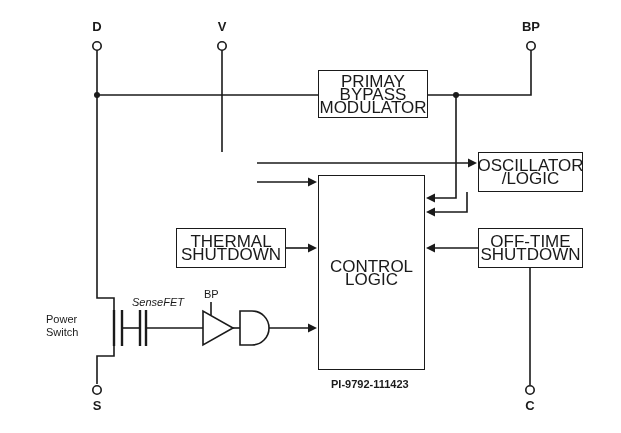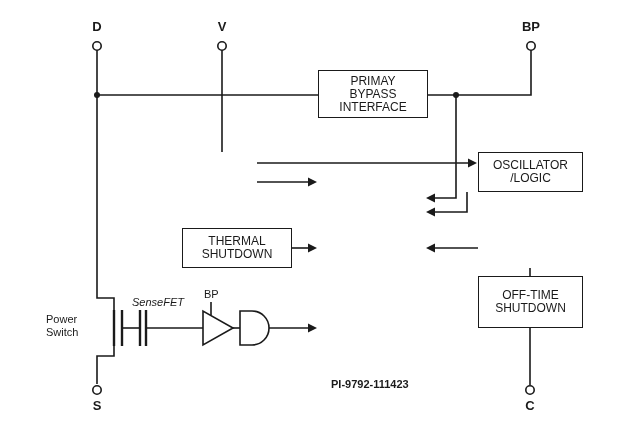--- a/index.html
+++ b/index.html
@@ -4,21 +4,21 @@
 <style>
   html,body { margin:0; padding:0; background:#ffffff; }
   .canvas {
     position:relative; width:621px; height:433px; background:#ffffff;
     font-family:"Liberation Sans", sans-serif; color:#1a1a1a; overflow:hidden;
   }
   svg.wires { position:absolute; left:0; top:0; }
   .block {
     position:absolute; background:#ffffff; border:1.5px solid #1a1a1a;
     display:flex; flex-direction:column; align-items:center; justify-content:center;
-    font-size:12px; line-height:13px; text-align:center; box-sizing:border-box;
+    font-size:17px; line-height:13px; text-align:center; box-sizing:border-box;
   }
   .pin-label {
     position:absolute; transform:translateX(-50%);
     font-weight:bold; font-size:13px; line-height:13px;
   }
   .note { position:absolute; font-size:11px; line-height:13px; }
 </style>
 </head>
 <body>
 
@@ -89,36 +89,40 @@
       <circle cx="222" cy="46" r="4.2"></circle>
       <circle cx="531" cy="46" r="4.2"></circle>
       <circle cx="97" cy="390" r="4.2"></circle>
       <circle cx="530" cy="390" r="4.2"></circle>
     </g>
   </svg>
 
   <div class="block" style="left:318px; top:70px; width:110px; height:48px;">
     <span>PRIMAY</span>
     <span>BYPASS</span>
-    <span>INTERFACE</span>
+    <span>MODULATOR</span>
   </div>
 
 
   <div class="block" style="left:478px; top:152px; width:105px; height:40px;">
     <span>OSCILLATOR</span>
     <span>/LOGIC</span>
   </div>
 
-  <div class="block" style="left:182px; top:228px; width:110px; height:40px;">
+  <div class="block" style="left:176px; top:228px; width:110px; height:40px;">
     <span>THERMAL</span>
     <span>SHUTDOWN</span>
   </div>
 
+  <div class="block" style="left:318px; top:175px; width:107px; height:195px;">
+    <span>CONTROL</span>
+    <span>LOGIC</span>
+  </div>
 
-  <div class="block" style="left:478px; top:228px; width:105px; height:52px;margin-top:48px;">
+  <div class="block" style="left:478px; top:228px; width:105px; height:40px;">
     <span>OFF-TIME</span>
     <span>SHUTDOWN</span>
   </div>
 
   <div class="pin-label" style="left:97px; top:20px;">D</div>
   <div class="pin-label" style="left:222px; top:20px;">V</div>
   <div class="pin-label" style="left:531px; top:20px;">BP</div>
   <div class="pin-label" style="left:97px; top:399px;">S</div>
   <div class="pin-label" style="left:530px; top:399px;">C</div>
 

